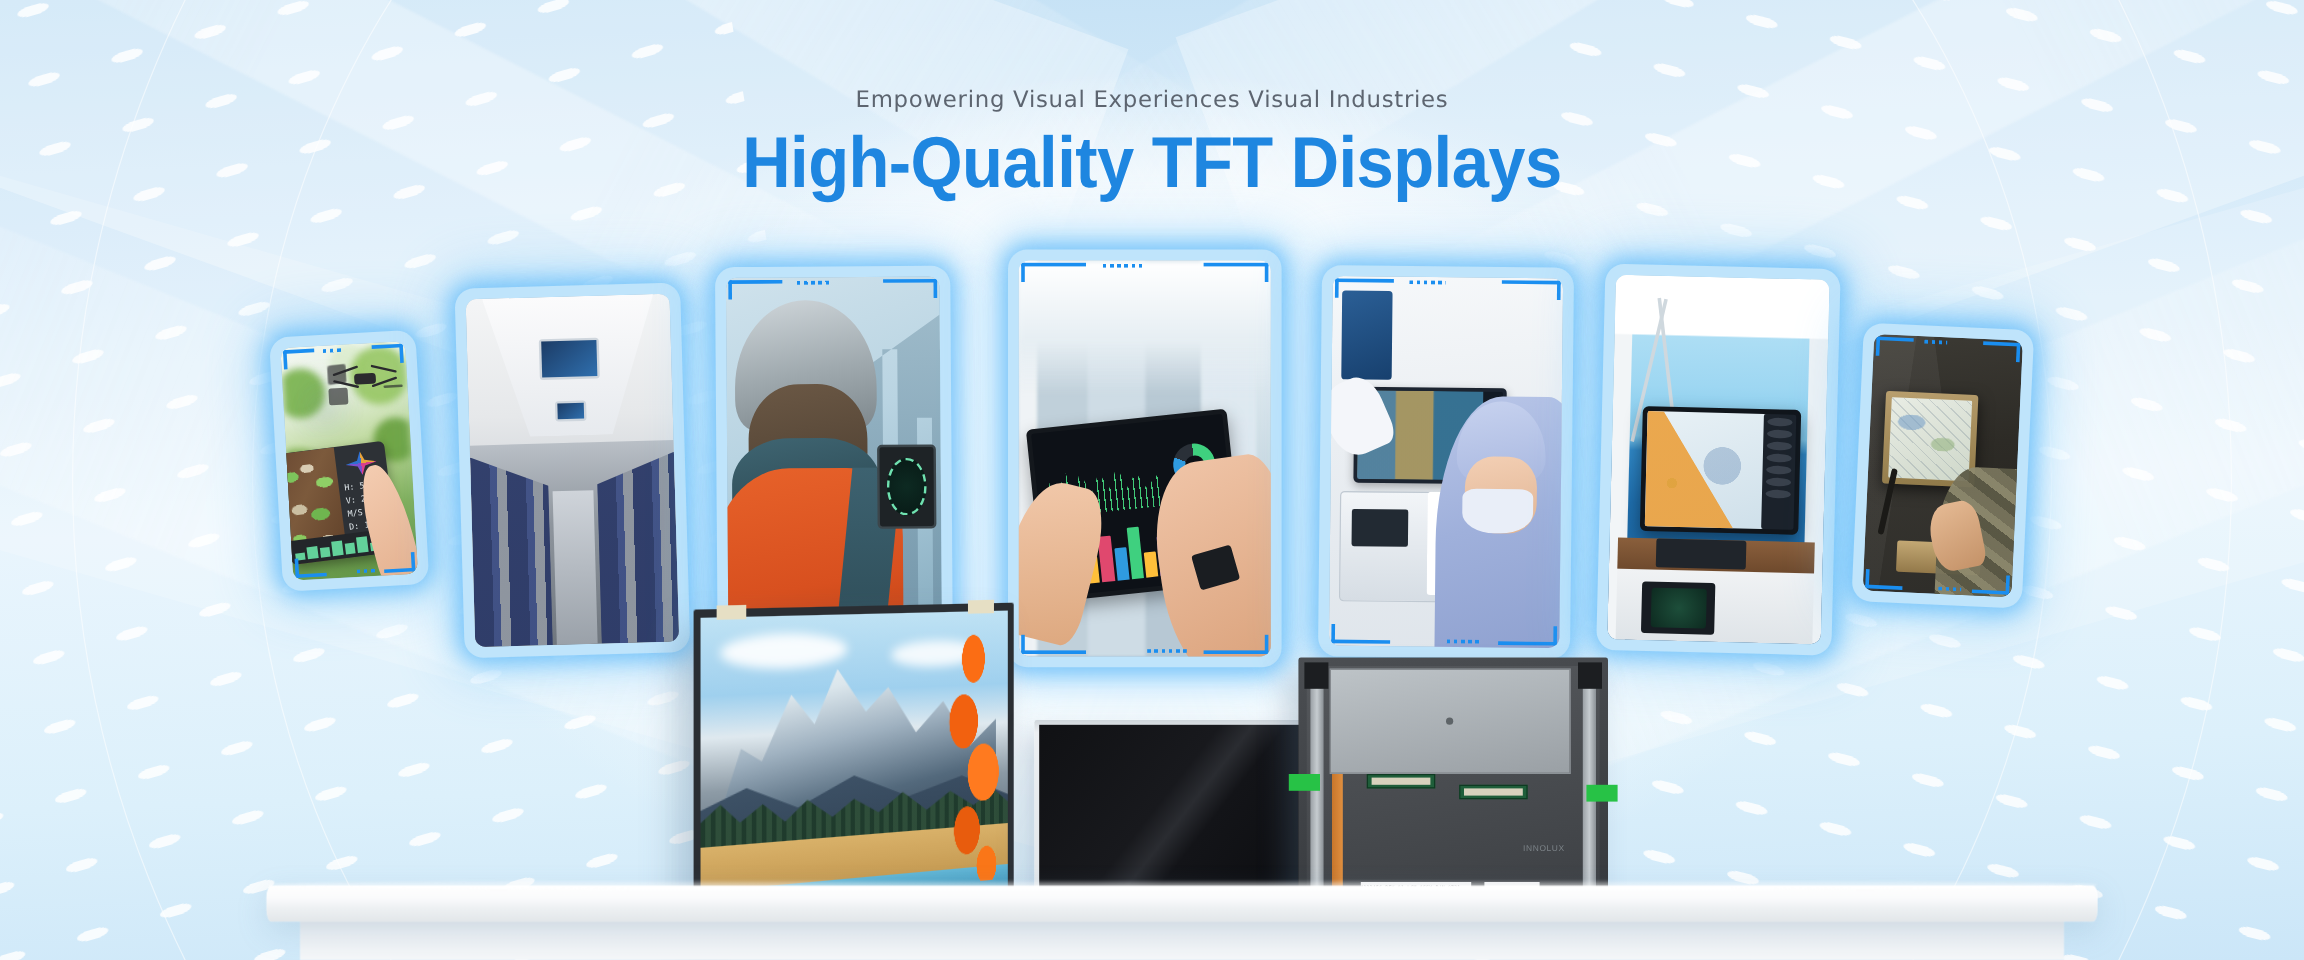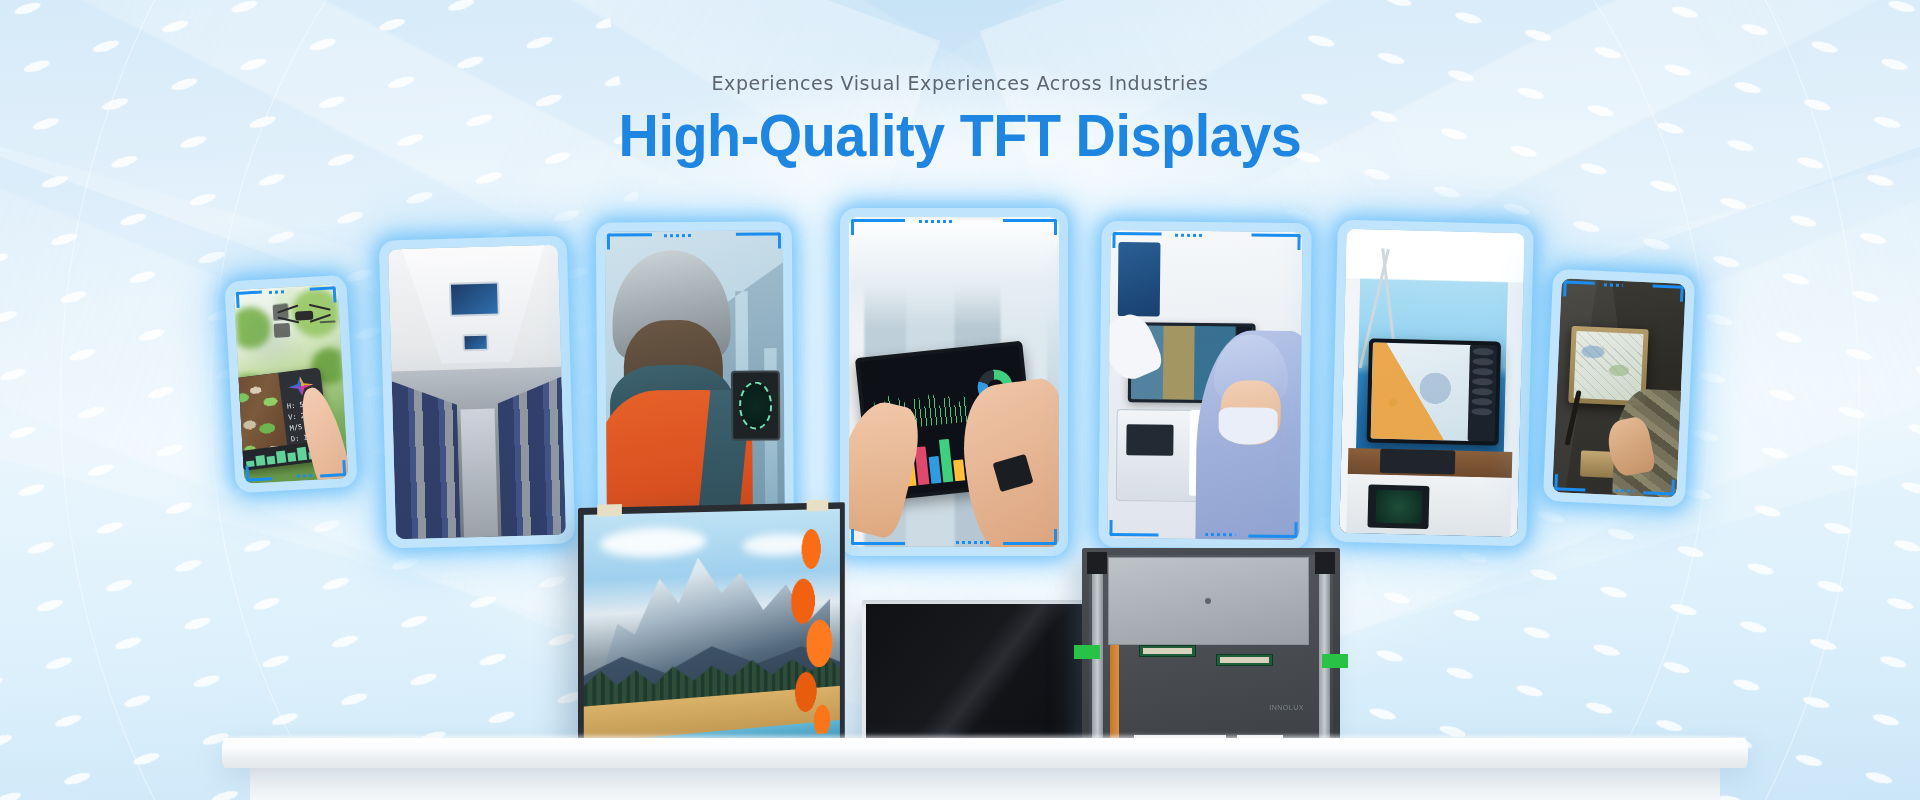--- a/index.html
+++ b/index.html
@@ -484,21 +484,21 @@
       <div class="arc" style="width:1500px;height:1500px;"></div>
       <div class="arc" style="width:1800px;height:1800px;"></div>
       <div class="arc" style="width:2150px;height:2150px;"></div>
       <div class="arc" style="width:2500px;height:2500px;"></div>
     </div>
 
     <div class="center-wash"></div>
   </div>
 
   <div class="head">
-    <div class="eyebrow">Experiences Visual Experiences Across Industries</div>
+    <div class="eyebrow">Empowering Visual Experiences Visual Industries</div>
     <div class="headline">High-Quality TFT Displays</div>
   </div>
 
   <div id="cards">
 
     <div class="card c1" style="left:230px; top:278px; width:122px; height:212px; transform:rotate(-3.2deg);">
       <div class="photo">
         <div class="scene">
             <div class="sky"></div>
             <div class="foliage"></div>

